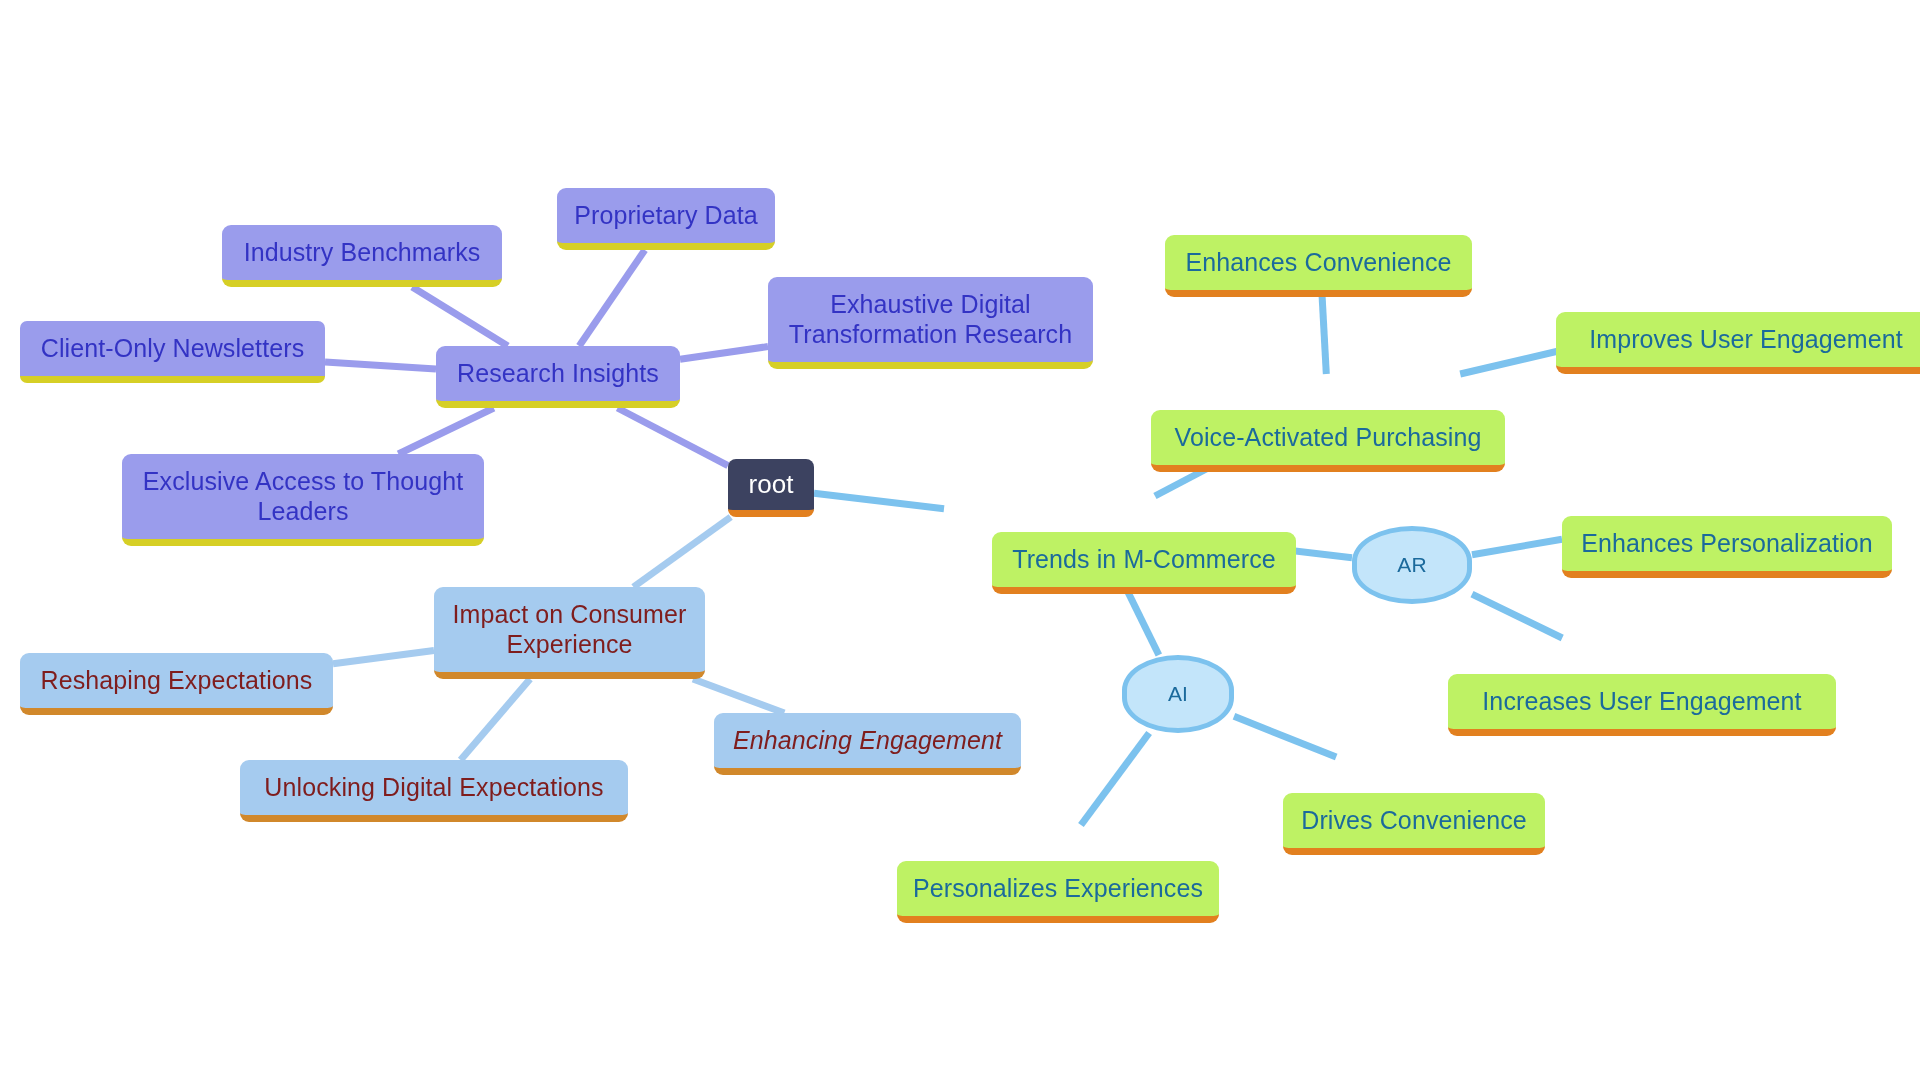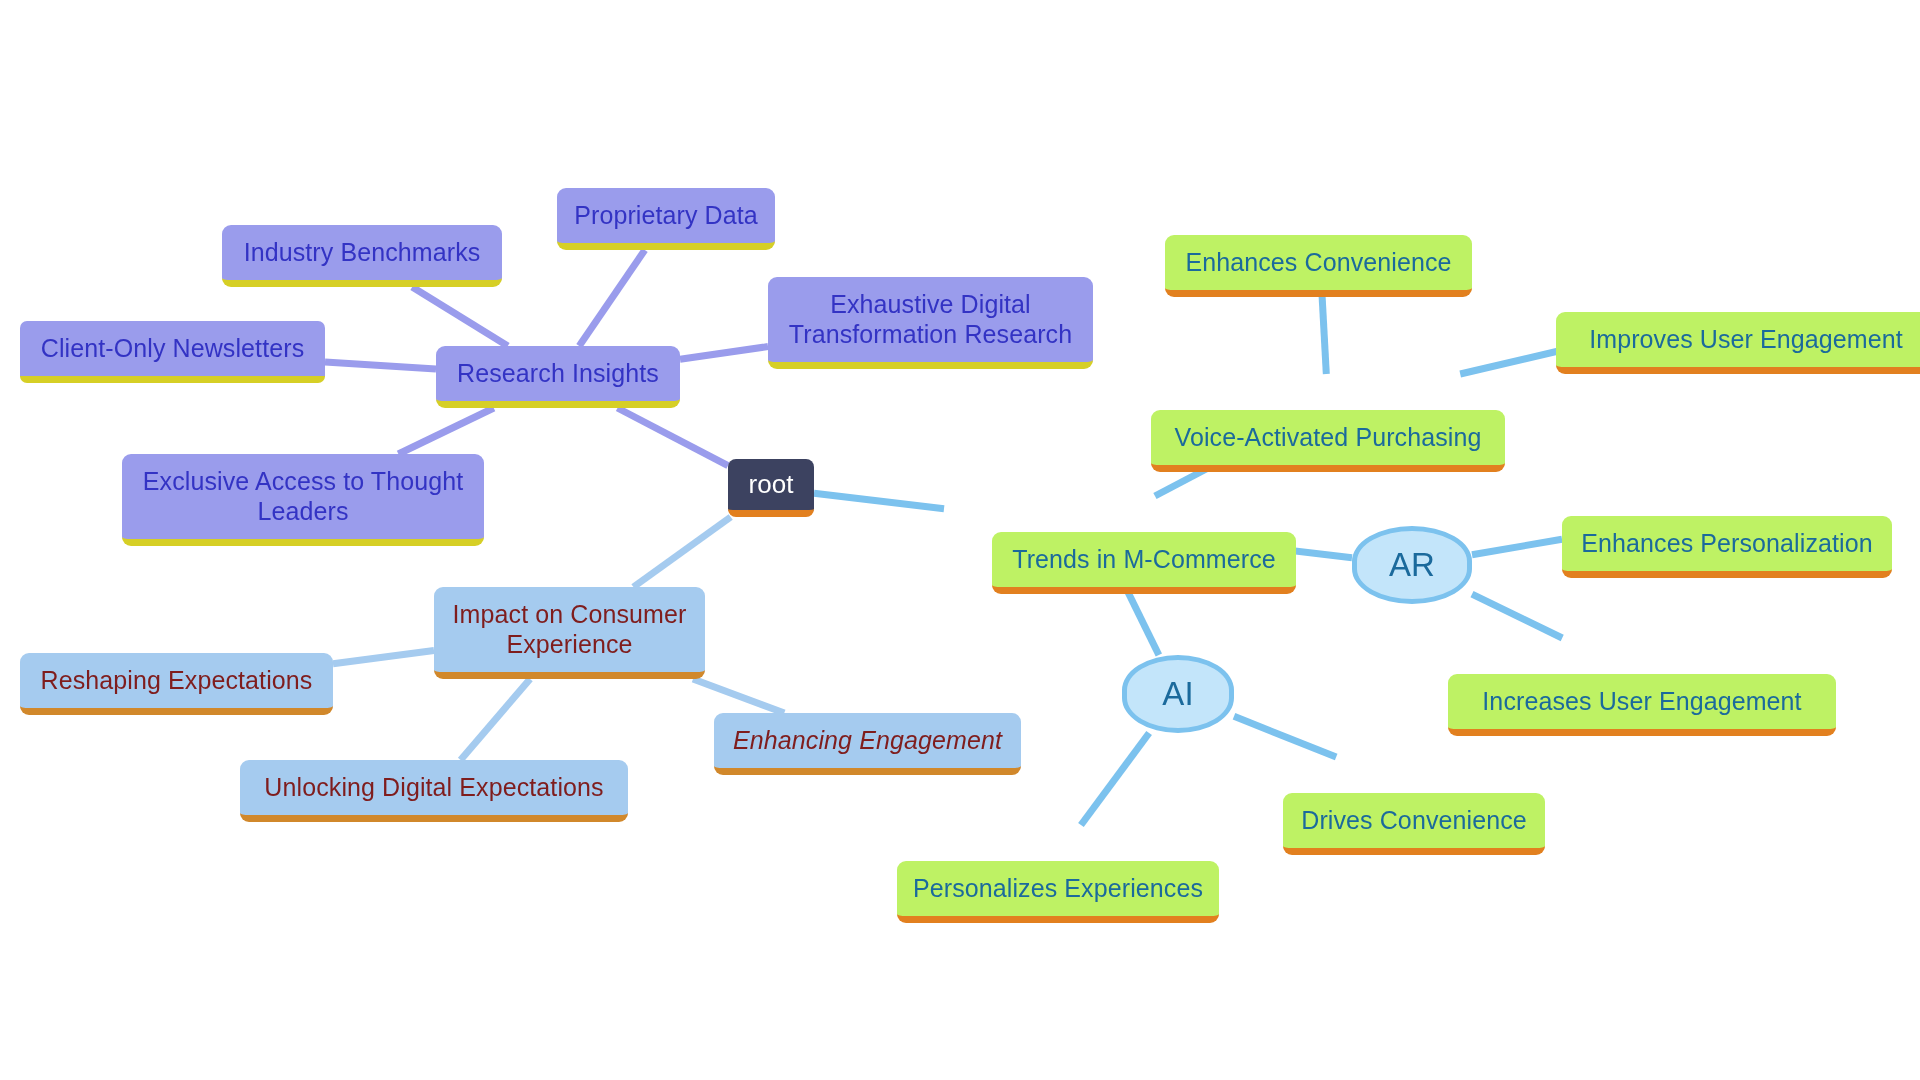--- a/index.html
+++ b/index.html
@@ -71,21 +71,21 @@
     color: #7f1d1d;
     border-bottom: 7px solid #d1882b;
     font-size: 25px;
   }
   
   .n-circle {
     background: #c3e5fa;
     border: 5px solid #7cc2ee;
     color: #1b6a9c;
     border-radius: 50% / 45%;
-    font-size: 33px;
+    font-size: 21px;
     padding: 0 8px;
   }
 </style>
 </head>
 <body>
 
 <div id="canvas">
   <svg id="edges" width="1920" height="1080" viewBox="0 0 1920 1080" xmlns="http://www.w3.org/2000/svg">
       <line x1="728" y1="465.59154929577466" x2="617.4864864864865" y2="408" stroke="#9a9cec" stroke-width="7" stroke-linecap="butt"></line>
       <line x1="579.1898734177215" y1="346" x2="644.8101265822785" y2="250" stroke="#9a9cec" stroke-width="7" stroke-linecap="butt"></line>

